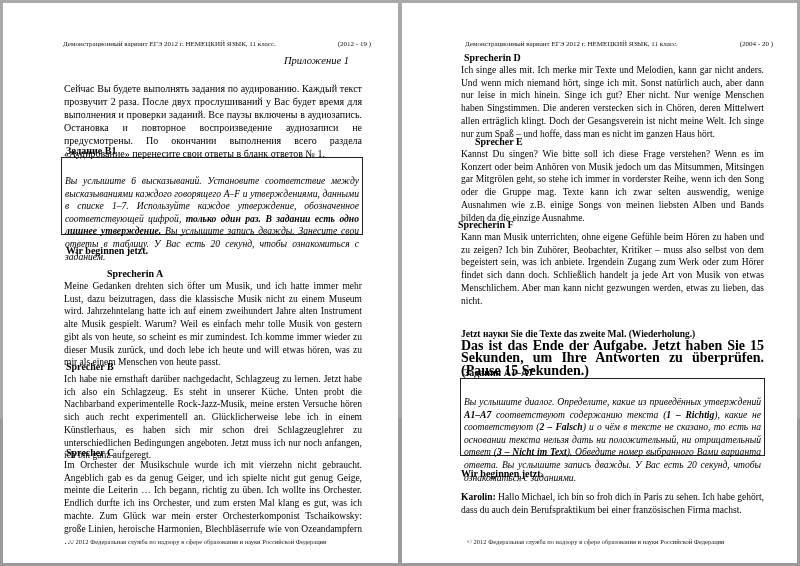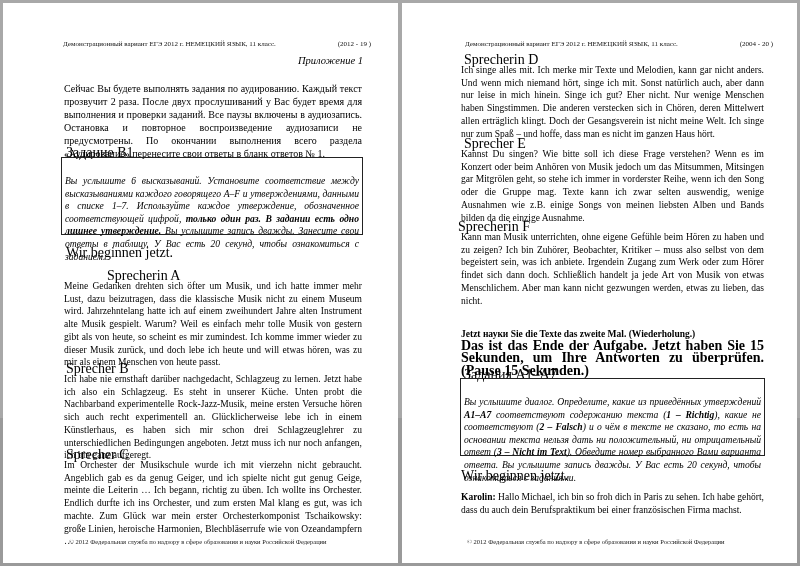--- a/index.html
+++ b/index.html
@@ -22,31 +22,31 @@
   .page.right { left: 402px; width: 395px; }
   .running-header {
     position: absolute; top: 37px; font-size: 7px; font-style: normal;
     white-space: nowrap; color: #111;
   }
   .page.left .running-header { left: 60px; width: 300px; }
   .page.right .running-header { left: 63px; width: 300px; }
   .running-header .title-part { position: absolute; left: 0; }
   .running-header .page-num { position: absolute; right: -8px; }
   .appendix {
-    position: absolute; right: 35px; top: 52px; font-size: 10.5px; font-style: italic;
+    position: absolute; right: 49px; top: 52px; font-size: 10.5px; font-style: italic;
   }
   .doc-title {
     position: absolute; left: 0; right: 0; top: 64px; text-align: center;
     font-size: 11px; font-weight: bold; padding-left: 20px;
   }
   .text-block {
     position: absolute; font-size: 10px; line-height: 13px; text-align: justify;
   }
   .heading {
-    position: absolute; font-size: 14px; font-weight: normal; white-space: nowrap;
+    position: absolute; font-size: 10px; font-weight: bold; white-space: nowrap;
   }
   .task-box {
     position: absolute; border: 1.5px solid #222; padding: 17px 3px;
     font-size: 9.6px; line-height: 12.6px; font-style: italic; text-align: justify;
     box-sizing: border-box;
   }
   .task-box b { font-weight: bold; }
   .bold-block {
     position: absolute; font-size: 10px; line-height: 13px; font-weight: bold; text-align: justify;
   }
@@ -93,21 +93,21 @@
 
   <div class="page right">
     <div class="running-header">
       <span class="title-part">Демонстрационный вариант ЕГЭ 2012 г. НЕМЕЦКИЙ ЯЗЫК, 11 класс.</span>
       <span class="page-num">(2004 - 20 )</span>
     </div>
 
     <div class="heading" style="left:62px; top:49px;">Sprecherin D</div>
     <div class="text-block" style="left:59px; top:61px; width:303px; font-size:9.5px; line-height:12.7px;">Ich singe alles mit. Ich merke mir Texte und Melodien, kann gar nicht anders. Und wenn mich niemand hört, singe ich mit. Sonst natürlich auch, aber dann nur leise in mich hinein. Singe ich gut? Eher nicht. Nur wenige Menschen haben Singstimmen. Die anderen verstecken sich in Chören, deren Mittelwert allen erträglich klingt. Doch der Gesangsverein ist nicht meine Welt. Ich singe nur zum Spaß – und hoffe, dass man es nicht im ganzen Haus hört.</div>
 
-    <div class="heading" style="left:62px; top:133px;">Sprecher E</div>
+    <div class="heading" style="left:73px; top:133px;">Sprecher E</div>
     <div class="text-block" style="left:59px; top:145px; width:303px; font-size:9.5px; line-height:12.7px;">Kannst Du singen? Wie bitte soll ich diese Frage verstehen? Wenn es im Konzert oder beim Anhören von Musik jedoch um das Mitsummen, Mitsingen gar Mitgrölen geht, so stehe ich immer in vorderster Reihe, wenn ich den Song oder die Gruppe mag. Texte kann ich zwar selten auswendig, wenige Ausnahmen wie z.B. einige Songs von meinen liebsten Alben und Bands bilden da die einzige Ausnahme.</div>
 
     <div class="heading" style="left:56px; top:216px;">Sprecherin F</div>
     <div class="text-block" style="left:59px; top:228px; width:303px; font-size:9.5px; line-height:12.7px;">Kann man Musik unterrichten, ohne eigene Gefühle beim Hören zu haben und zu zeigen? Ich bin Zuhörer, Beobachter, Kritiker – muss also selbst von dem begeistert sein, was ich anbiete. Irgendein Zugang zum Werk oder zum Hörer findet sich dann doch. Schließlich handelt ja jede Art von Musik von etwas Menschlichem. Aber man kann nicht gezwungen werden, etwas zu lieben, das nicht.</div>
 
     <div class="bold-block" style="left:59px; top:325px; width:303px; font-size:9.5px; line-height:12.3px;">Jetzt науки Sie die Texte das zweite Mal. (Wiederholung.)</div>
     <div class="bold-block" style="left:59px; top:337px; width:303px; font-size:14px; line-height:12.3px;">Das ist das Ende der Aufgabe. Jetzt haben Sie 15 Sekunden, um Ihre Antworten zu überprüfen. (Pause 15 Sekunden.)</div>
 
     <div class="heading" style="left:62px; top:364px;">Задания A1–A7</div>
 

